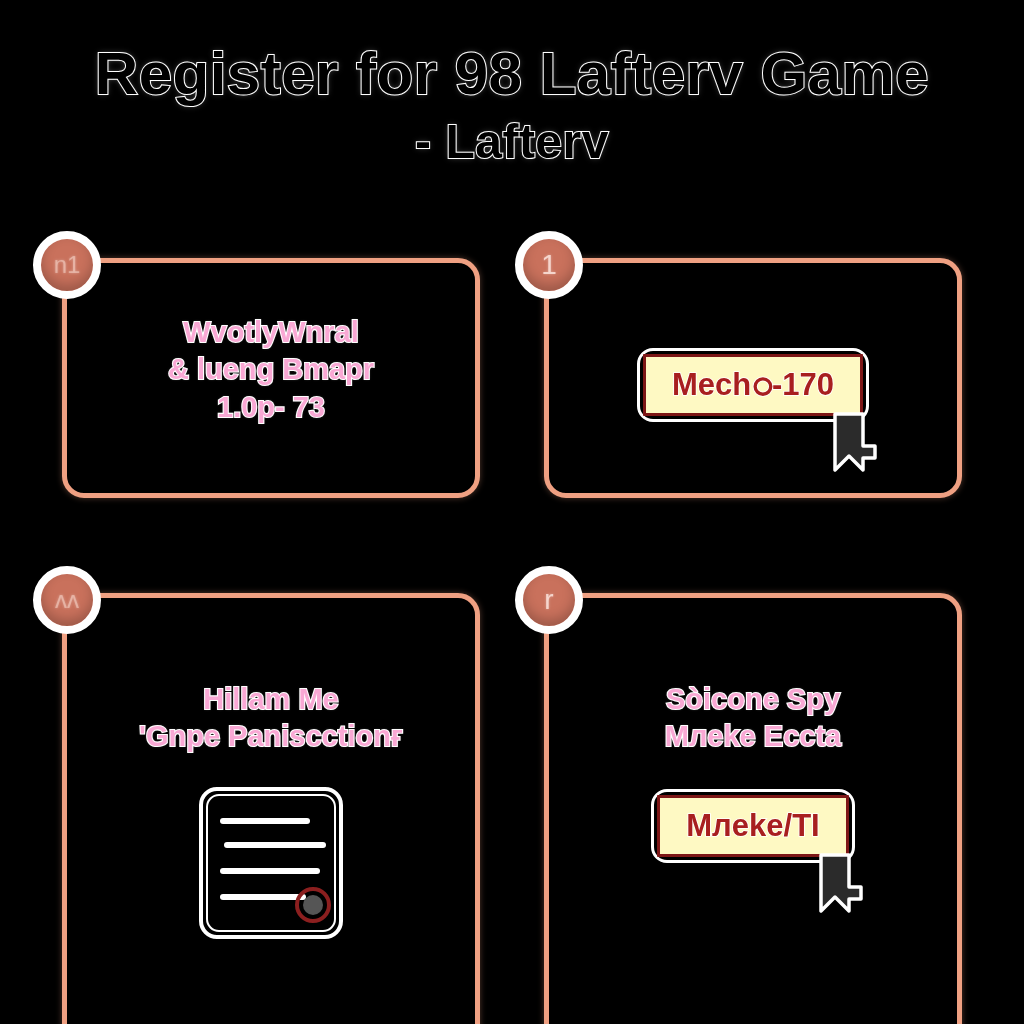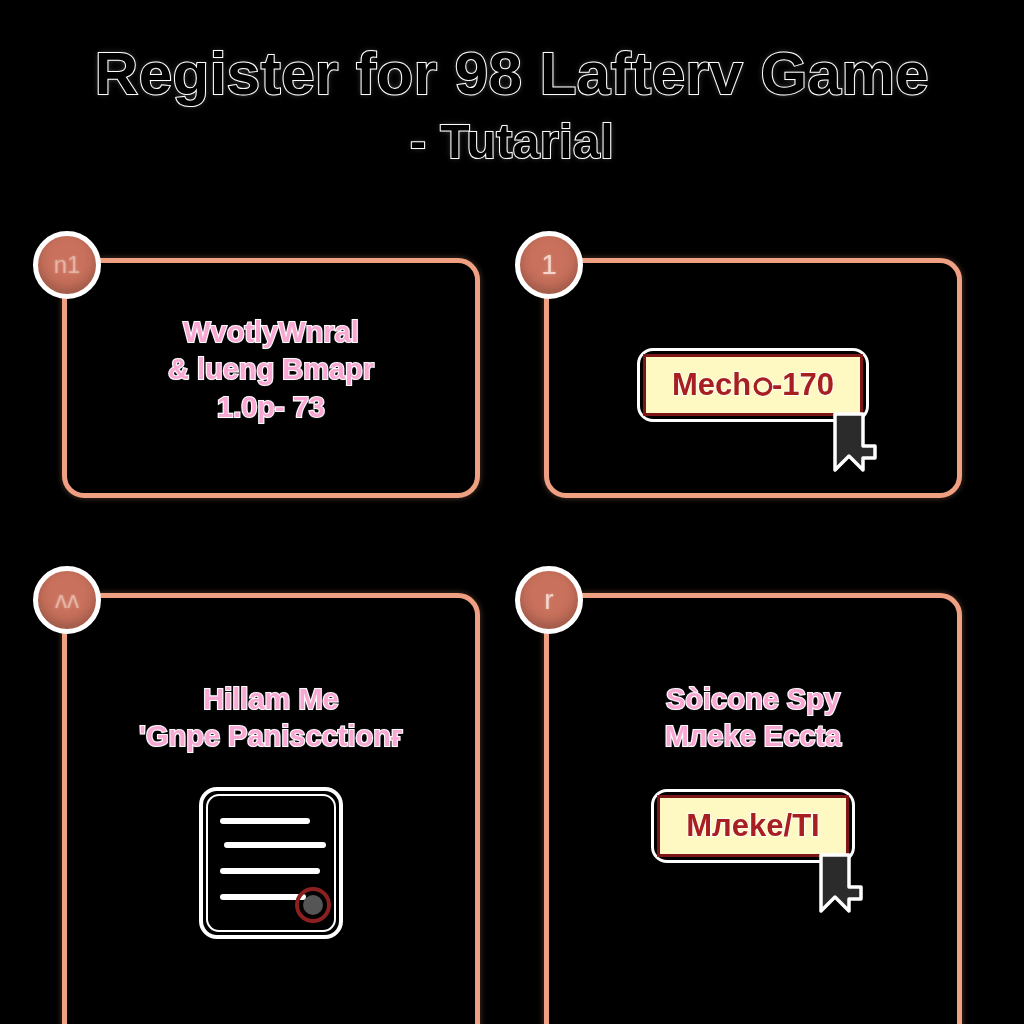--- a/index.html
+++ b/index.html
@@ -73,21 +73,21 @@
 
   
   .badge {
     position: absolute;
     top: -32px;
     left: -34px;
     width: 68px;
     height: 68px;
     border-radius: 50%;
     background: #c9715c;
-    border: 5px solid #ffffff;
+    border: 8px solid #ffffff;
     display: flex;
     align-items: center;
     justify-content: center;
     z-index: 5;
     box-shadow: inset 0 -6px 12px rgba(0,0,0,0.22);
   }
 
   .badge-label {
     font-size: 28px;
     font-weight: 400;
@@ -172,21 +172,21 @@
   }
 
   
   .card-line + .card-line { margin-top: 2px; }
 </style>
 </head>
 <body>
 
 <div class="header">
   <div class="title-line title-main">Register for 98 Lafterv Game</div>
-  <div class="title-line title-sub">- Tutarial</div>
+  <div class="title-line title-sub">- Lafterv</div>
 </div>
 
 <div class="grid">
 
   <div class="card">
     <div class="badge">
       <span class="badge-label faint">n1</span>
     </div>
     <div class="card-body">
       <div class="card-line">WvotlyWnral</div>

